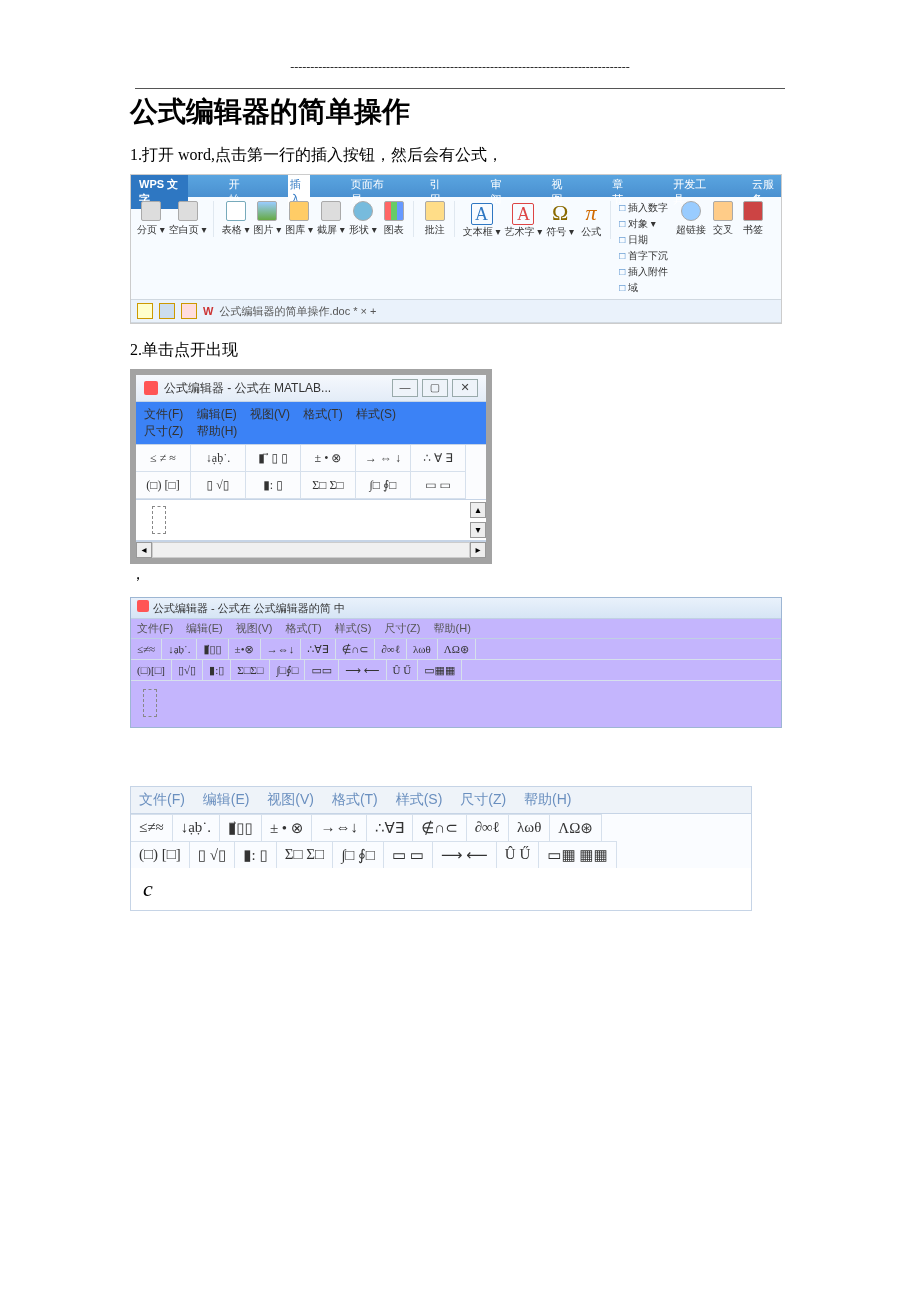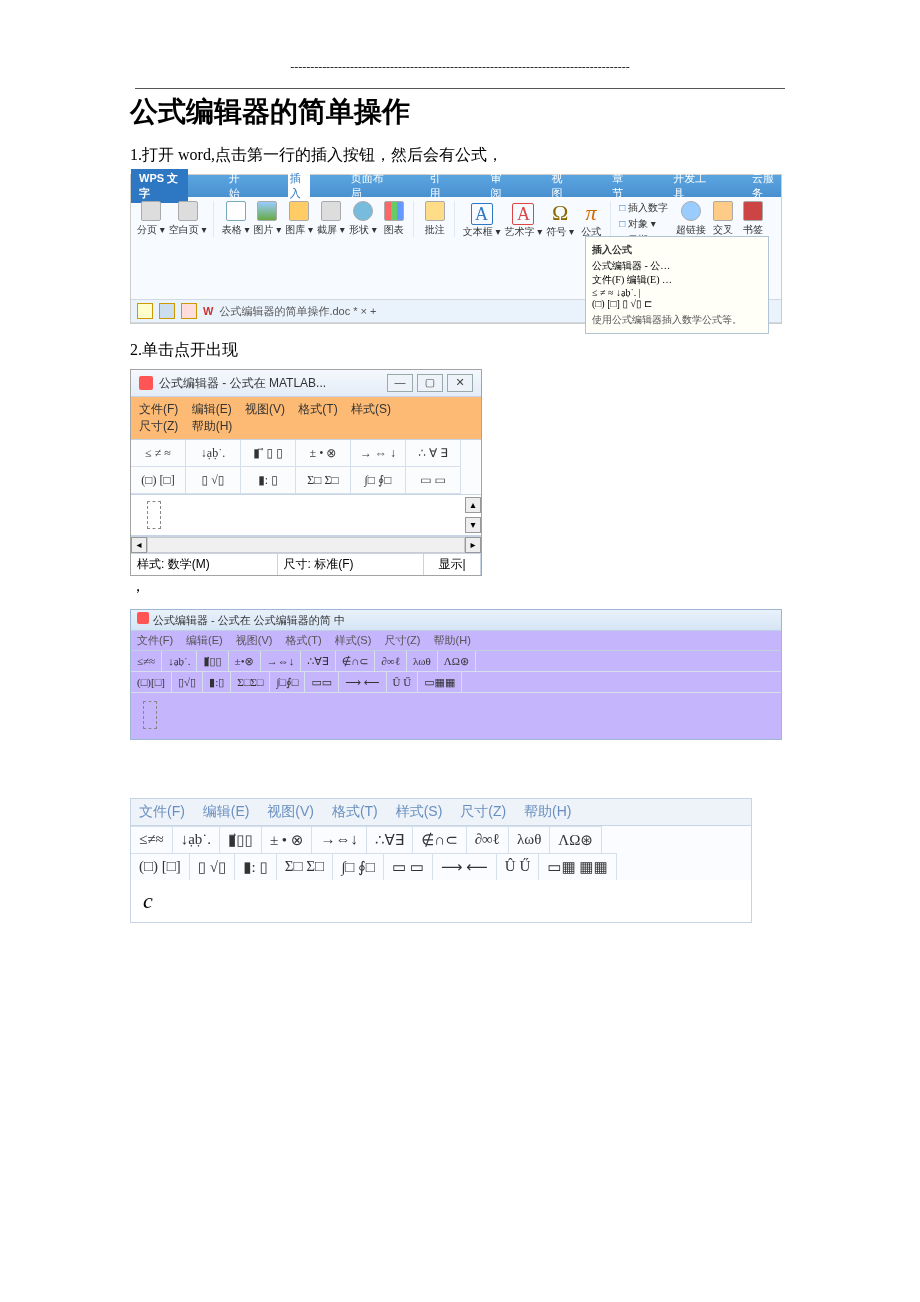--- a/index.html
+++ b/index.html
@@ -46,21 +46,21 @@
   
   .ribbon {
     width: 650px;
     border: 1px solid #ccc;
     font-family: "Microsoft YaHei","SimSun",sans-serif;
     font-size: 11px;
     background: #fff;
   }
   .ribbon-tabs {
     display: flex;
-    align-items: center;
+    align-items: flex-start;
     background: linear-gradient(#5aa5e0,#4a90d0);
     color: #fff;
     height: 22px;
     gap: 39px;
   }
   .ribbon-tabs .app-label {
     background: #2e77c2;
     padding: 2px 8px;
     font-weight: bold;
     font-size: 11px;
@@ -163,21 +163,21 @@
     background: #fffff8;
     font-size: 10px;
     padding: 6px;
     width: 170px;
   }
   .tooltip-box .tthead { color: #333; font-weight: bold; margin-bottom: 2px;}
   .tooltip-box .ttdesc { color: #555; }
   
   .eqwin {
     width: 350px;
-    border: 1px solid #a3a3a3;
+    border: 6px solid #a3a3a3;
     font-family: "Microsoft YaHei","SimSun",sans-serif;
     font-size: 12px;
     background: #fff;
   }
   .eqwin-title {
     display: flex;
     align-items: center;
     padding: 4px 8px;
     background: linear-gradient(#f5f8fd,#e3ecf7);
     border-bottom: 1px solid #c6d4e6;
@@ -189,21 +189,21 @@
     margin-left: 4px;
     background: #eef3f9;
     text-align: center;
     font-size: 11px;
     line-height: 15px;
     color: #444;
     cursor: pointer;
   }
   .eqwin-menu {
     padding: 4px 8px;
-    background: #fdba74;
+    background: #3b82f6;
     color: #333;
     border-bottom: 1px solid #c6d4e6;
     font-size: 12px;
   }
   .eqwin-menu span { margin-right: 10px; cursor:pointer;}
   .eqwin-tools {
     display: flex;
     flex-wrap: wrap;
     border-bottom: 1px solid #c6d4e6;
     background: #fbfcfe;
@@ -439,29 +439,20 @@
       </div>
       <div class="ribbon-quick">
         <span class="qicon"></span>
         <span class="qicon" style="background:#cde;"></span>
         <span class="qicon" style="background:#fdd;"></span>
         <span style="color:#c33;font-weight:bold;">W</span>
         <span class="doctab">公式编辑器的简单操作.doc *  ×  +</span>
       </div>
     </div>
 
-    <div class="tooltip-box" style="left:455px; top:62px;">
-      <div class="tthead">插入公式</div>
-      <div>公式编辑器 - 公…</div>
-      <div>文件(F)  编辑(E)  …</div>
-      <div style="font-family:'Cambria Math',serif;">≤ ≠ ≈   ↓ạḅ˙.   |</div>
-      <div style="font-family:'Cambria Math',serif;">(□) [□]   ▯ √▯   ⊏</div>
-      <div class="ttdesc" style="position:absolute;right:-6px;top:4px;width:1px;"></div>
-      <div class="ttdesc" style="margin-top:4px;">使用公式编辑器插入数学公式等。</div>
-    </div>
   </div>
 
   <div class="body-text">2.单击点开出现</div>
 
   <div class="figure">
     <div class="eqwin">
       <div class="eqwin-title">
         <span style="width:14px;height:14px;background:#f55;display:inline-block;margin-right:6px;border-radius:2px;"></span>
         <span class="ttxt">公式编辑器 - 公式在 MATLAB...</span>
         <span class="winbtn">—</span>
@@ -496,25 +487,20 @@
         <div class="eqwin-scroll">
           <div class="arr">▴</div>
           <div class="arr">▾</div>
         </div>
       </div>
       <div class="eqwin-hscroll">
         <div class="arr">◂</div>
         <div class="track"></div>
         <div class="arr">▸</div>
       </div>
-      <div class="eqwin-status">
-        <div class="scell">样式: 数学(M)</div>
-        <div class="scell">尺寸: 标准(F)</div>
-        <div class="scell" style="flex:0 0 44px;text-align:center;">显示|</div>
-      </div>
     </div>
     <span>，</span>
   </div>
 
 
   <div class="figure">
     <div class="eqwin-large">
       <div class="lgtitle"><span style="width:12px;height:12px;background:#f55;display:inline-block;margin-right:4px;border-radius:2px;"></span><span>公式编辑器 - 公式在 公式编辑器的简 中</span></div>
       <div class="lgmenu">
         <span>文件(F)</span>

